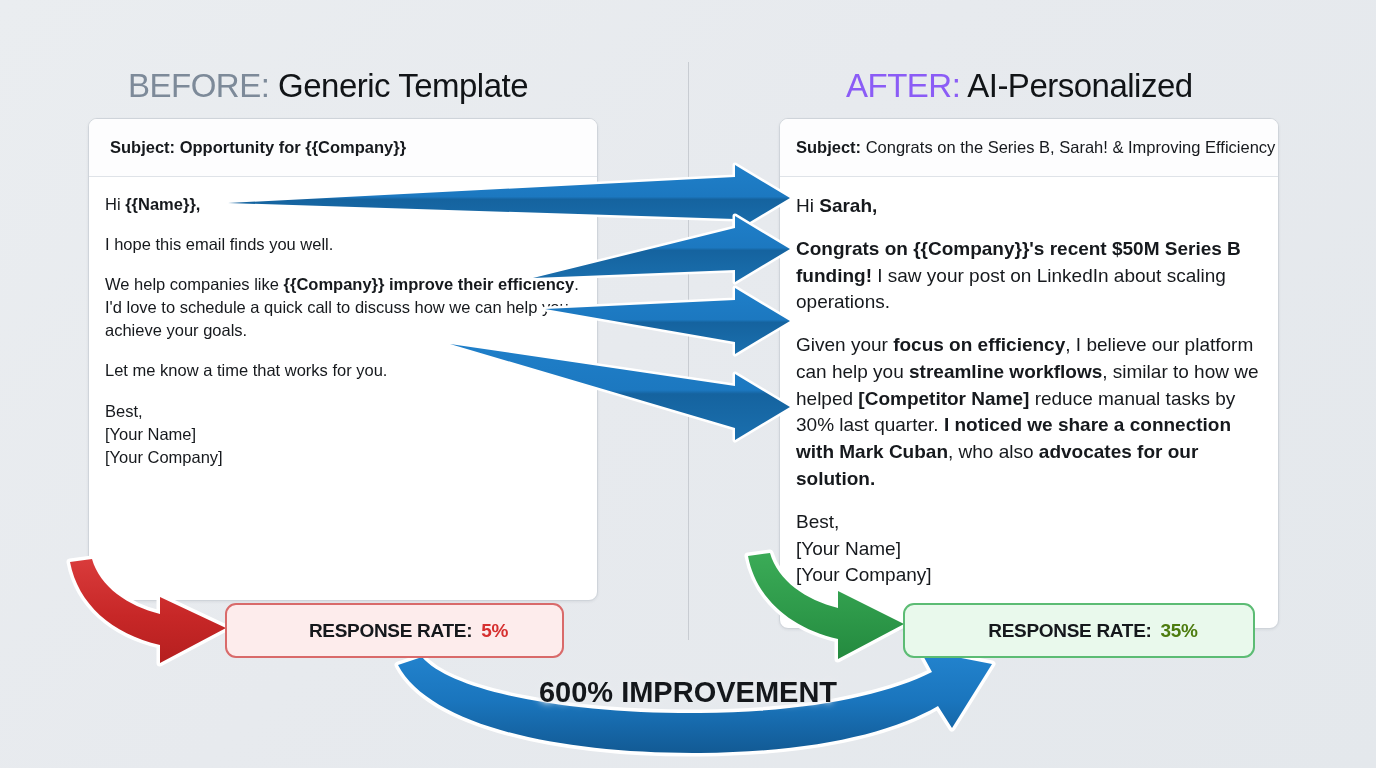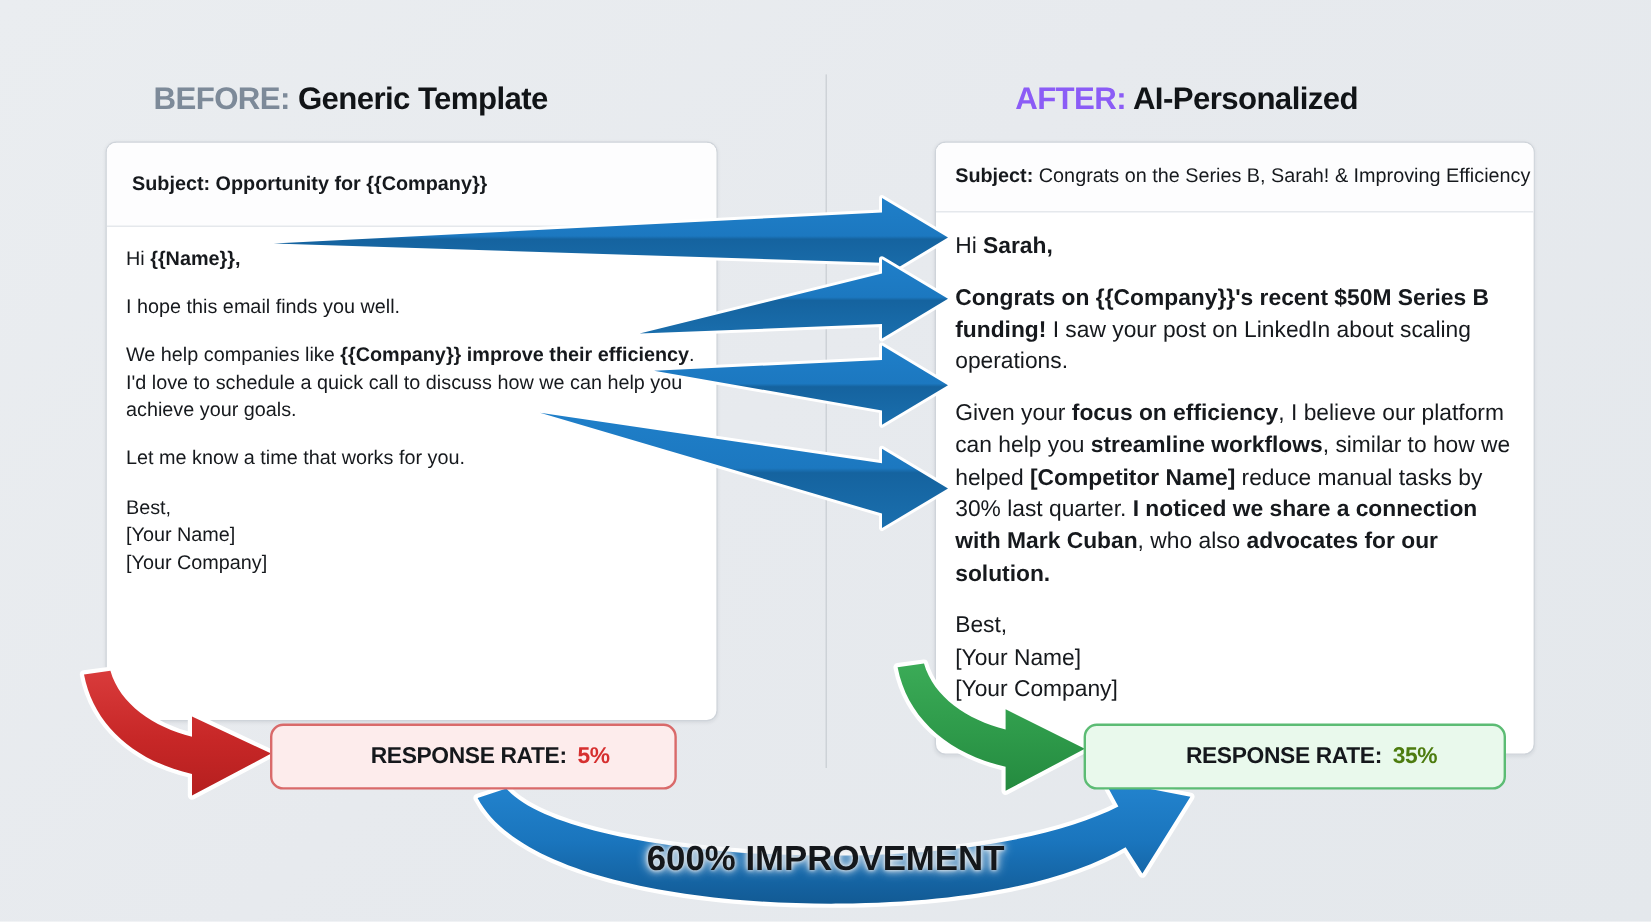--- a/index.html
+++ b/index.html
@@ -16,22 +16,22 @@
   #arrow-layer {
     position: absolute; left: 0; top: 0;
     width: 1376px; height: 768px;
     pointer-events: none;
     z-index: 5;
   }
 
   
   .heading {
     position: absolute;
-    font-size: 26px;
-    font-weight: 700;
+    font-size: 33px;
+    font-weight: 400;
     letter-spacing: -0.5px;
     white-space: nowrap;
     color: #111417;
   }
   #heading-before { left: 128px; top: 67px; }
   #heading-after  { left: 846px; top: 67px; }
   .tag-before { color: #7d8a99; }
   .tag-after  { color: #8b5cf6; }
 
   
@@ -56,21 +56,21 @@
   #card-before { left: 88px;  top: 118px; width: 510px; height: 483px; }
   #card-after  { left: 779px; top: 118px; width: 500px; height: 511px; }
 
   .subject-bar {
     border-bottom: 1px solid #dfe3e8;
     background: #fdfdfe;
     padding: 0 16px;
     display: flex;
     align-items: center;
   }
-  #card-before .subject-bar { height: 70px; padding-left: 21px; }
+  #card-before .subject-bar { height: 58px; padding-left: 21px; }
   #card-after  .subject-bar { height: 58px; }
   .subject-text {
     font-size: 16.5px;
     color: #16191d;
     white-space: nowrap;
   }
   .subject-text b { font-weight: 700; }
   #subject-before-text { font-weight: 700; font-size: 16.5px; }
   #subject-after-label { font-weight: 700; }
   #subject-after-value { font-weight: 400; }
@@ -115,21 +115,21 @@
     background: #e9f9ec;
     border-color: #5cbc74;
     color: #15181c;
   }
   .rate-value-red   { color: #d63030; margin-left: 9px; }
   .rate-value-green { color: #4d7c0f; margin-left: 9px; }
 
   
   #improvement-label {
     position: absolute;
-    left: 0; top: 700px;
+    left: 0; top: 676px;
     width: 1376px;
     text-align: center;
     font-size: 29px;
     font-weight: 700;
     letter-spacing: 0px;
     color: #14171b;
     z-index: 7;
     text-shadow: 0 0 6px #e9ecef, 0 0 10px #e9ecef, 0 0 3px #e9ecef;
   }
 </style>

